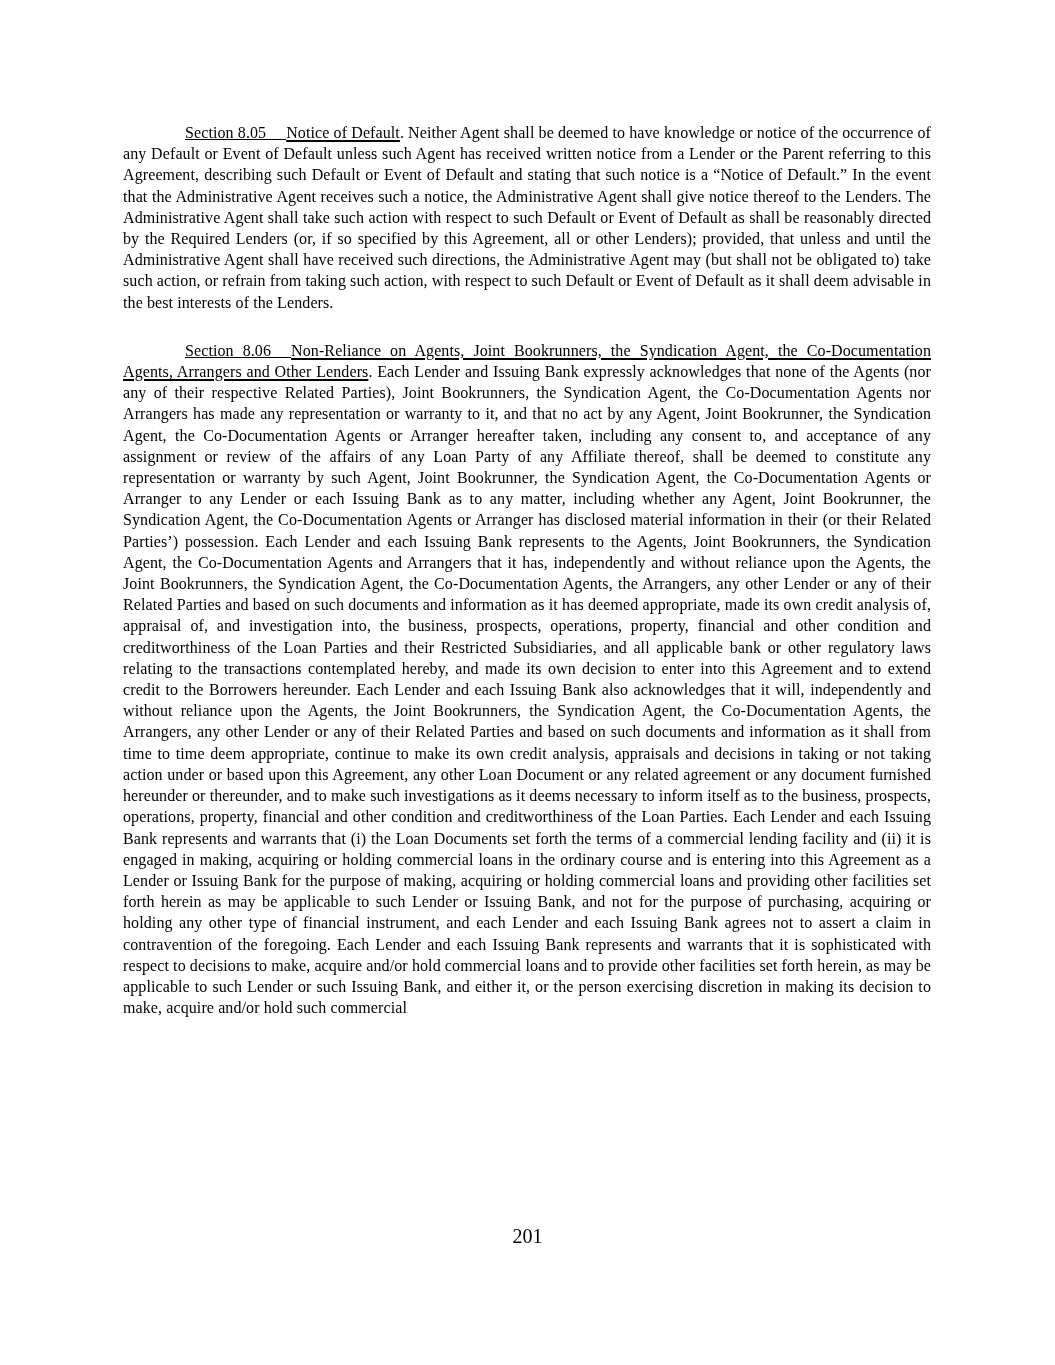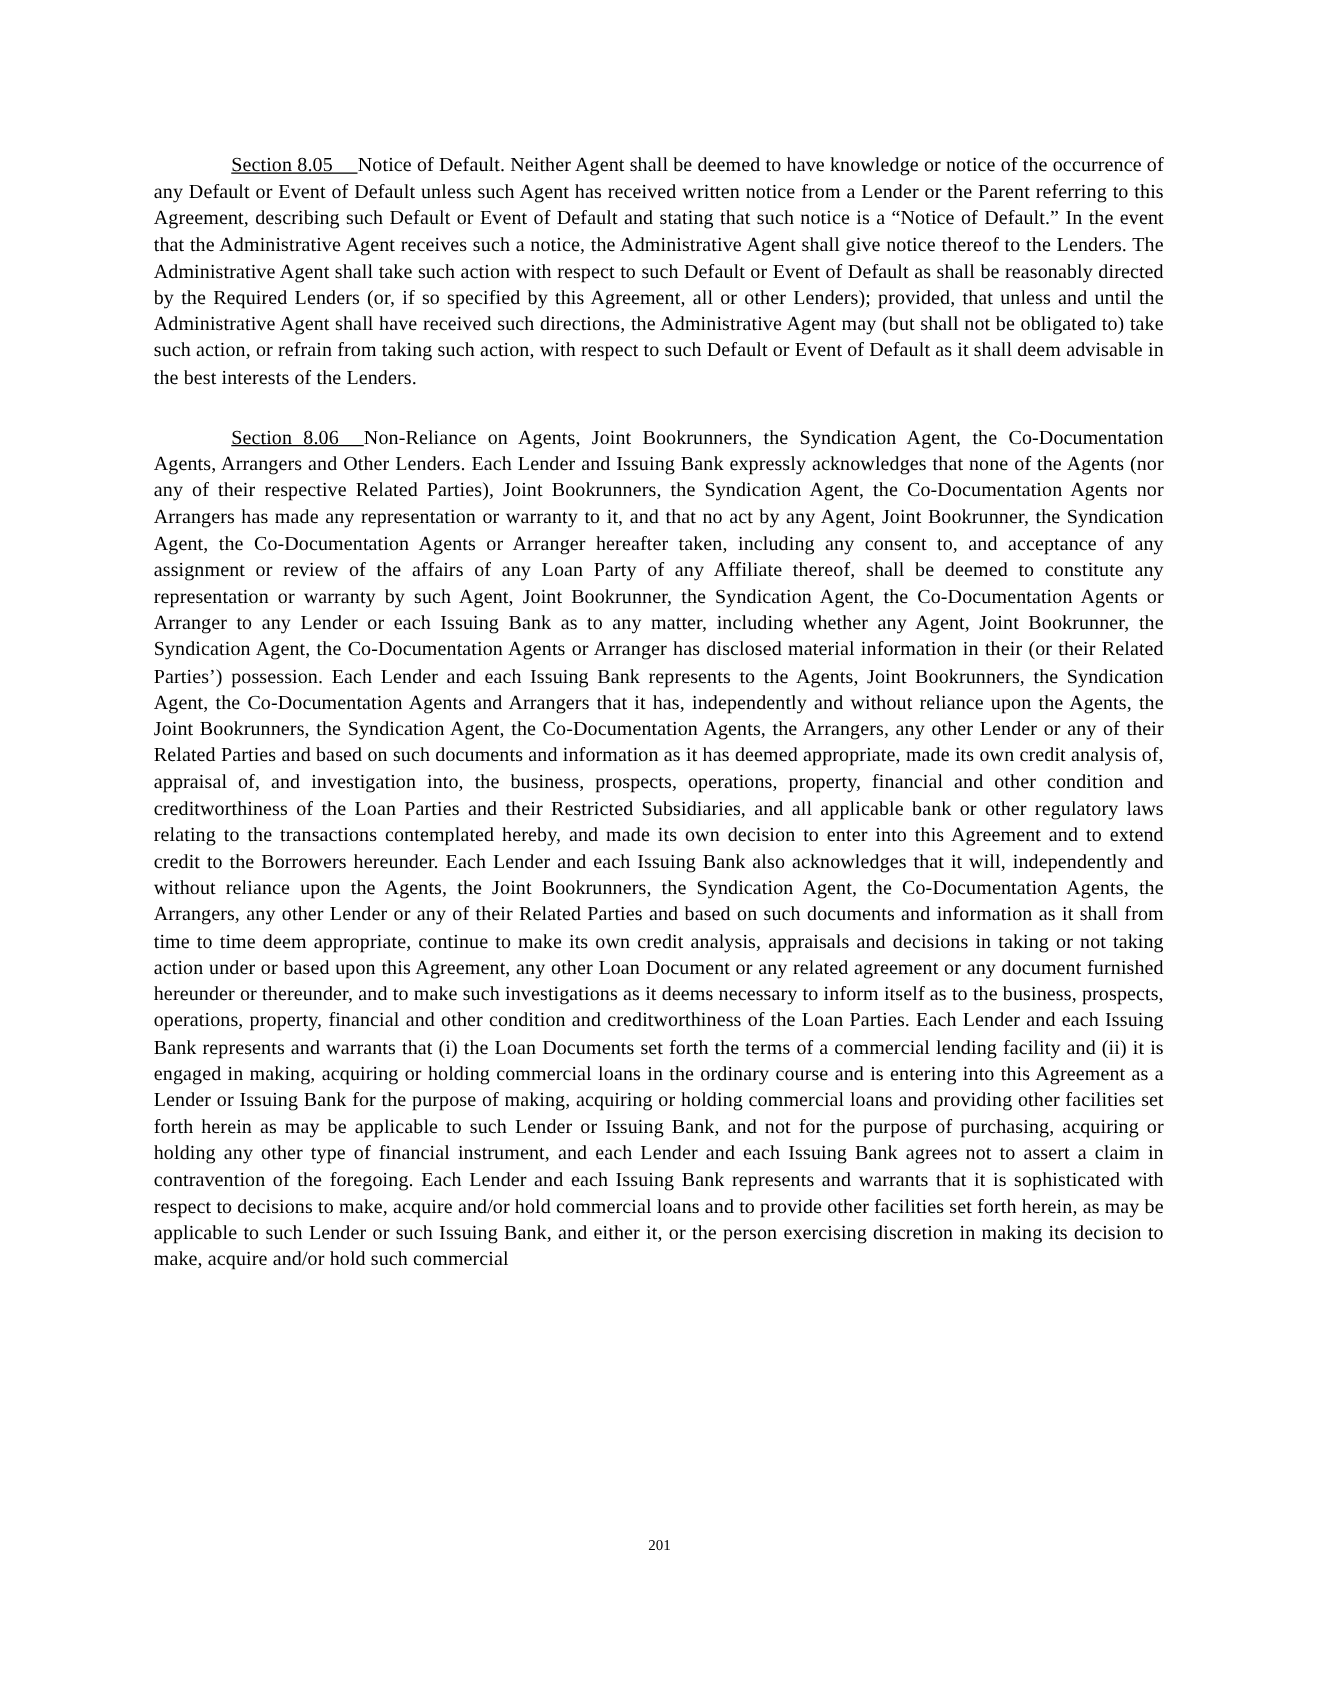--- a/index.html
+++ b/index.html
@@ -34,30 +34,31 @@
     text-decoration: underline;
   }
   .gap-underline {
     display: inline-block;
     width: 20px;
     height: 4px;
     border-bottom: 1.6px solid #000000;
     vertical-align: -2px;
   }
   .heading-underline {
+    text-decoration: underline;
     text-decoration-thickness: 1.5px;
     text-underline-offset: 2px;
   }
   .page-number {
     position: absolute;
     left: 0;
     top: 1226px;
     width: 1055px;
     text-align: center;
-    font-size: 12px;
+    font-size: 20px;
     line-height: 21.2px;
   }
 </style>
 </head>
 <body>
 
 <div class="page-body">
 
   <p class="para"><span class="section-label">Section 8.05</span><span class="gap-underline"></span><span class="heading-underline">Notice of Default</span><span>. Neither Agent shall be deemed to have knowledge or notice of the occurrence of any Default or Event of Default unless such Agent has received written notice from a Lender or the Parent referring to this Agreement, describing such Default or Event of Default and stating that such notice is a “Notice of Default.” In the event that the Administrative Agent receives such a notice, the Administrative Agent shall give notice thereof to the Lenders. The Administrative Agent shall take such action with respect to such Default or Event of Default as shall be reasonably directed by the Required Lenders (or, if so specified by this Agreement, all or other Lenders); provided, that unless and until the Administrative Agent shall have received such directions, the Administrative Agent may (but shall not be obligated to) take such action, or refrain from taking such action, with respect to such Default or Event of Default as it shall deem advisable in the best interests of the Lenders.</span></p>
 

